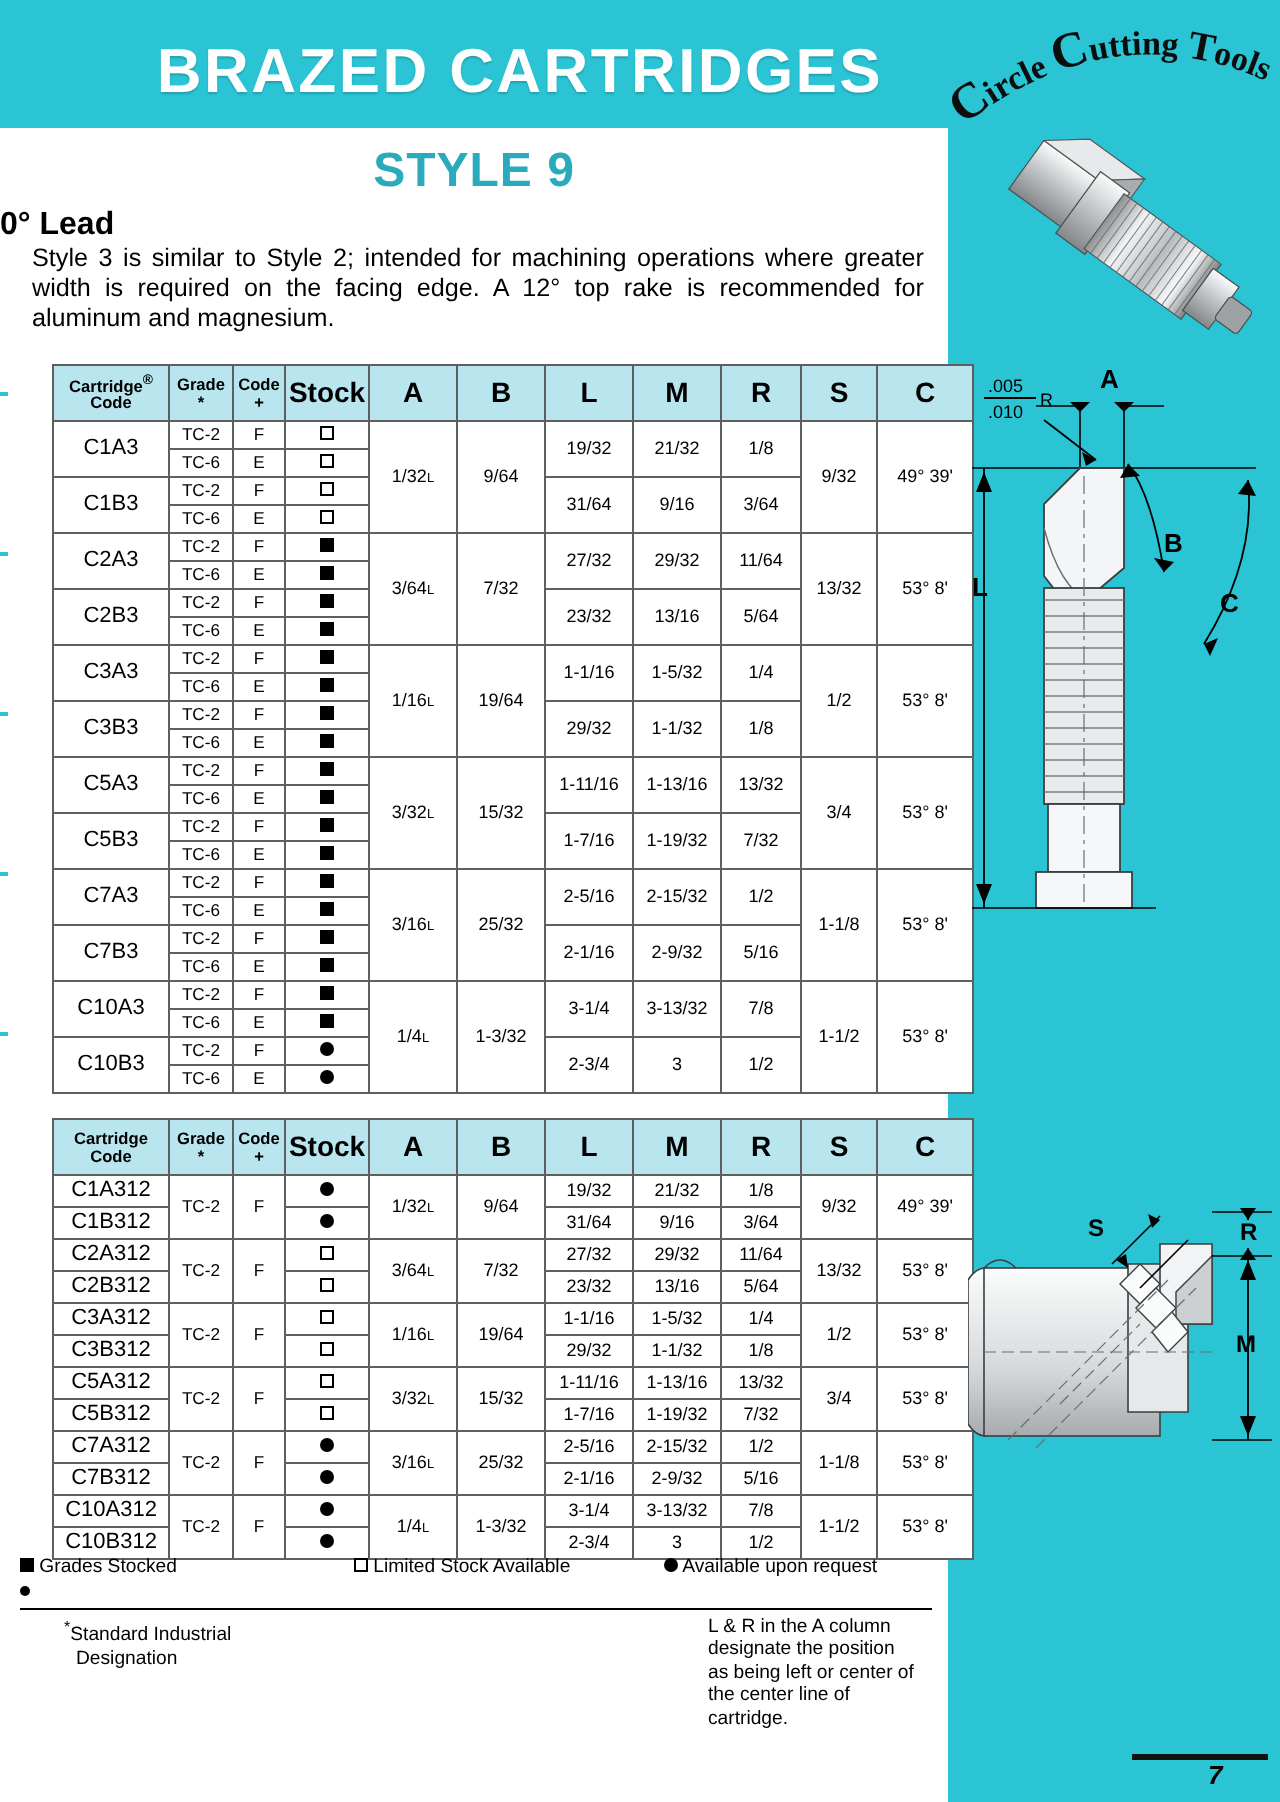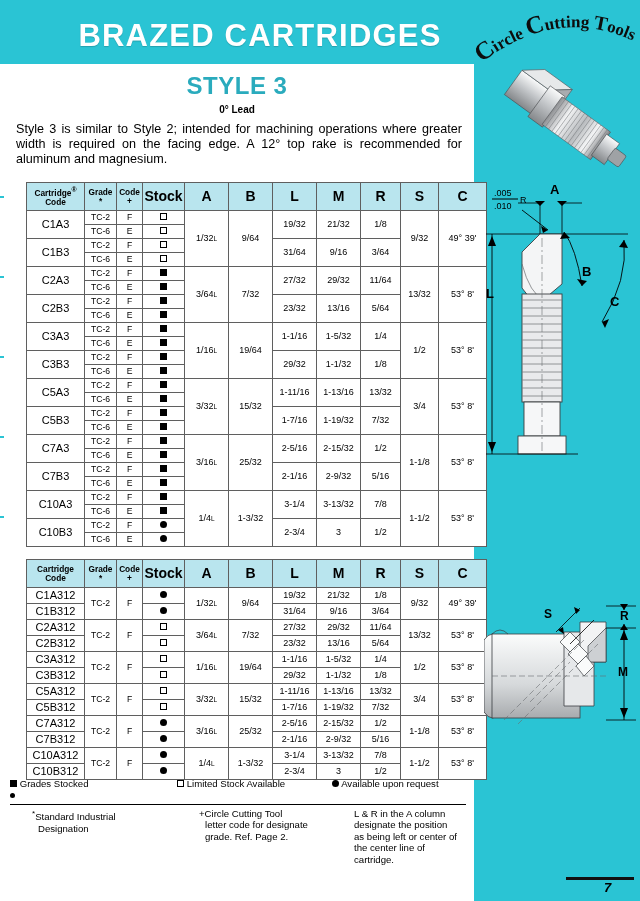--- a/index.html
+++ b/index.html
@@ -31,22 +31,22 @@
     background:#ffffff;
   }
   
   .edge-notch{ position:absolute; left:0; width:4px; height:2px; background:#2ac4d4; }
 
   #style-title{
     position:absolute; left:0; top:72px; width:474px; text-align:center;
     color:#2aabbd; font-size:24px; font-weight:bold; letter-spacing:.5px;
   }
   #lead-label{
-    position:absolute; left:0; top:104px; width:474px; text-align:center;
-    color:#000; font-size:10px; font-weight:bold;
+    position:absolute; left:0; top:104px; width:474px; 
+    color:#000; font-size:16px; font-weight:bold;
   }
   #intro-text{
     position:absolute; left:16px; top:122px; width:446px;
     color:#000; font-size:12.6px; line-height:15px; text-align:justify;
   }
   .rake-label{
     position:absolute; width:474px; left:0; text-align:center;
     font-size:12px; font-weight:bold; color:#000;margin-top:15px;
   }
   #rake0{ top:172px; }
@@ -156,21 +156,21 @@
   </svg>
 </div>
 
 <div id="white-panel"></div>
 <div class="edge-notch" style="top:196px"></div>
 <div class="edge-notch" style="top:276px"></div>
 <div class="edge-notch" style="top:356px"></div>
 <div class="edge-notch" style="top:436px"></div>
 <div class="edge-notch" style="top:516px"></div>
 
-<div id="style-title">STYLE 3</div>
+<div id="style-title">STYLE 9</div>
 <div id="lead-label">0°  Lead</div>
 <div id="intro-text">Style 3 is similar to Style 2; intended for machining operations where greater width is required on the facing edge. A 12° top rake is recommended for aluminum and magnesium.</div>
 
 <div class="rake-label" id="rake0">0°  RAKE</div>
 <table class="spec" id="table-0rake">
   <colgroup>
     <col style="width:58px">
       <col style="width:32px">
       <col style="width:26px">
       <col style="width:42px">
@@ -615,25 +615,20 @@
 </div>
 <div id="legend-note">
   <span class="dot" style="width:5px;height:5px"></span>
 </div>
 <div id="legend-rule"></div>
 
 <div id="notes">
   <div class="note" id="note-1">
     <span><sup>*</sup><span>Standard Industrial</span></span>
     <span class="ind">Designation</span>
-  </div>
-  <div class="note" id="note-2">
-    <span><span>+</span><span>Circle Cutting Tool</span></span>
-    <span class="ind">letter code for designate</span>
-    <span class="ind">grade. Ref. Page 2.</span>
   </div>
   <div class="note" id="note-3">
     <span style="display:block">L &amp; R in the A column</span>
     <span style="display:block">designate the position</span>
     <span style="display:block">as being left or center of</span>
     <span style="display:block">the center line of</span>
     <span style="display:block">cartridge.</span>
   </div>
 </div>
 

